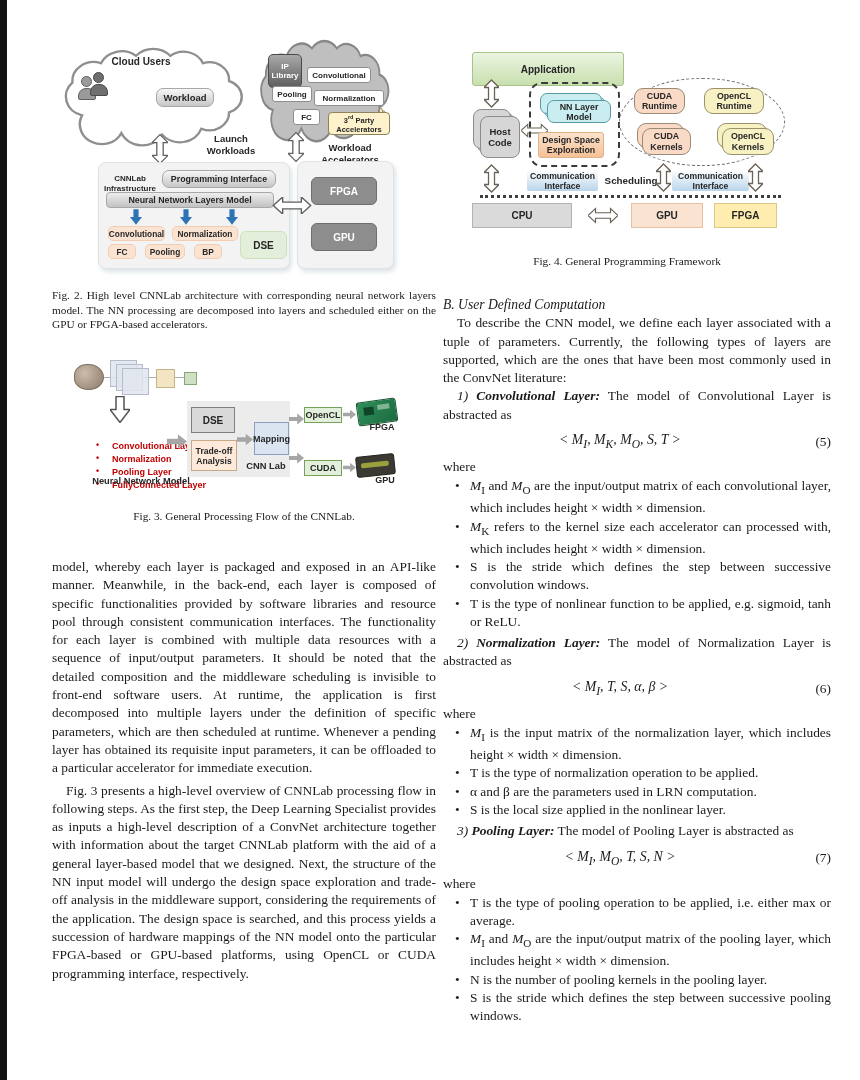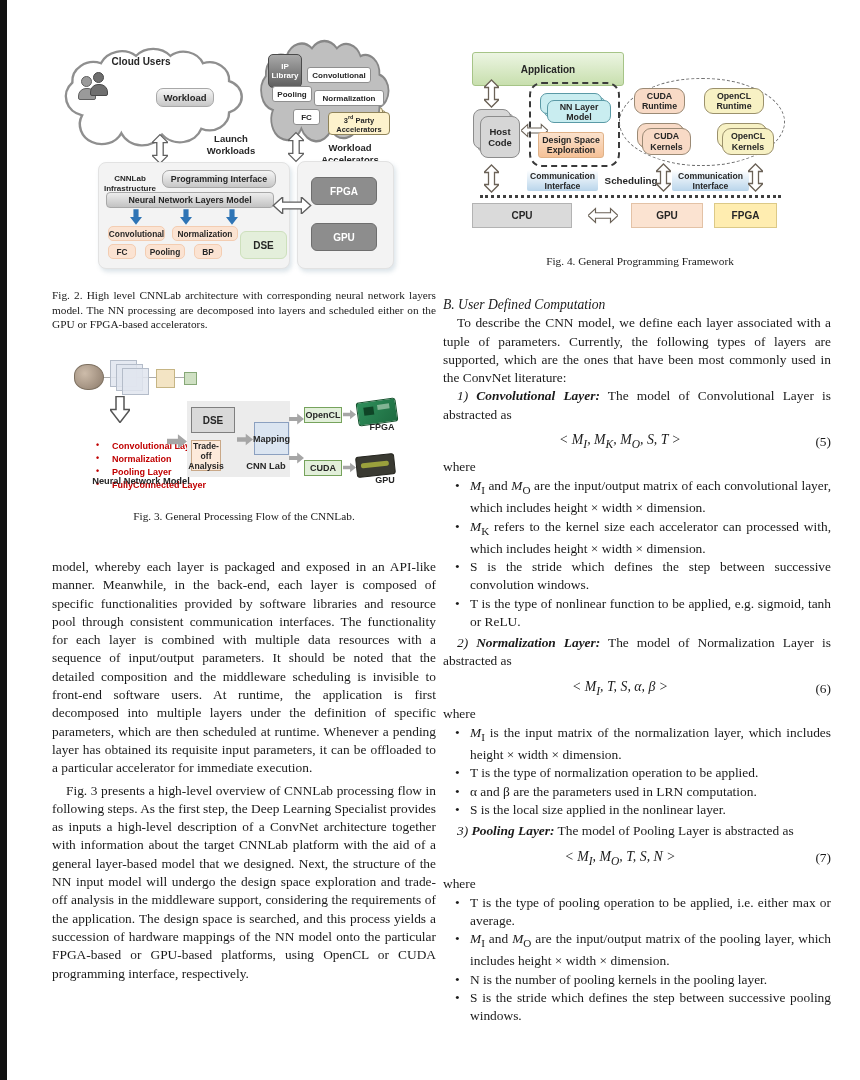--- a/index.html
+++ b/index.html
@@ -185,21 +185,21 @@
       <li>FullyConnected Layer</li>
     </ul>
     <div class="lbl" style="left:22px;top:120px;width:118px;font-size:9.3px;">Neural Network Model</div>
 
     <svg class="abs" style="left:107px;top:78px;" width="20" height="15" viewBox="0 0 22 16">
         <polygon points="0,5 12,5 12,0 22,8 12,16 12,11 0,11" fill="#a6a6a6"></polygon>
       </svg>
 
     <div class="abs" style="left:127px;top:45px;width:103px;height:76px;background:#ececec;"></div>
     <div class="bx" style="left:131px;top:51px;width:44px;height:26px;background:#d9d9d9;border:1.4px solid #7f7f7f;font-size:10px;">DSE</div>
-    <div class="bx" style="left:131px;top:84px;width:30px;height:31px;background:#fdeadb;border:1.4px solid #c9a888;font-size:8.6px;line-height:10px;">
+    <div class="bx" style="left:131px;top:84px;width:46px;height:31px;background:#fdeadb;border:1.4px solid #c9a888;font-size:8.6px;line-height:10px;">
       <span><span>Trade-off</span><br><span>Analysis</span></span>
     </div>
     <svg class="abs" style="left:177px;top:77px;" width="16" height="13" viewBox="0 0 22 16">
         <polygon points="0,5 12,5 12,0 22,8 12,16 12,11 0,11" fill="#a6a6a6"></polygon>
       </svg>
     <div class="bx" style="left:194px;top:66px;width:35px;height:33px;background:#dbe5f1;border:1.4px solid #8ba0c0;font-size:9px;">Mapping</div>
     <div class="lbl" style="left:183px;top:105px;width:46px;font-size:9.3px;font-weight:600;">CNN Lab</div>
 
     <svg class="abs" style="left:229px;top:57px;" width="15" height="12" viewBox="0 0 22 16">
         <polygon points="0,5 12,5 12,0 22,8 12,16 12,11 0,11" fill="#a6a6a6"></polygon>
@@ -284,21 +284,21 @@
     <div class="dotline" style="left:30px;top:153px;width:301px;"></div>
 
     <div class="bx cpubx" style="left:22px;top:161px;width:100px;height:25px;font-size:10px;">CPU</div>
     <svg class="abs" style="left:138px;top:165px;" width="30" height="17" viewBox="0 0 44 20">
         <polygon points="0,10 11,0 11,6 33,6 33,0 44,10 33,20 33,14 11,14 11,20" fill="#fff" stroke="#6b6257" stroke-width="1.7"></polygon>
       </svg>
     <div class="bx gpubx" style="left:181px;top:161px;width:72px;height:25px;font-size:10px;">GPU</div>
     <div class="bx fpgabx" style="left:264px;top:161px;width:63px;height:25px;font-size:10px;">FPGA</div>
   </div>
 
-  <div class="cap ctr" style="left:446px;top:254px;width:388px;">Fig. 4.   General Programming Framework</div>
+  <div class="cap ctr" style="left:433px;top:254px;width:388px;">Fig. 4.   General Programming Framework</div>
 
   <div class="coltext" style="left:52px;top:558px;width:384px;">
     <p>model, whereby each layer is packaged and exposed in an API-like manner. Meanwhile, in the back-end, each layer is composed of specific functionalities provided by software libraries and resource pool through consistent communication interfaces. The functionality for each layer is combined with multiple data resources with a sequence of input/output parameters. It should be noted that the detailed composition and the middleware scheduling is invisible to front-end software users. At runtime, the application is first decomposed into multiple layers under the definition of specific parameters, which are then scheduled at runtime. Whenever a pending layer has obtained its requisite input parameters, it can be offloaded to a particular accelerator for immediate execution.</p>
     <p class="indent" style="margin-top:4px;">Fig. 3 presents a high-level overview of CNNLab processing flow in following steps. As the first step, the Deep Learning Specialist provides as inputs a high-level description of a ConvNet architecture together with information about the target CNNLab platform with the aid of a general layer-based model that we designed. Next, the structure of the NN input model will undergo the design space exploration and trade-off analysis in the middleware support, considering the requirements of the application. The design space is searched, and this process yields a succession of hardware mappings of the NN model onto the particular FPGA-based or GPU-based platforms, using OpenCL or CUDA programming interface, respectively.</p>
   </div>
 
   <div class="coltext" style="left:443px;top:296px;width:388px;">
     <p class="sechead">B. User Defined Computation</p>
     <p class="indent">To describe the CNN model, we define each layer associated with a tuple of parameters. Currently, the following types of layers are supported, which are the ones that have been most commonly used in the ConvNet literature:</p>
 

